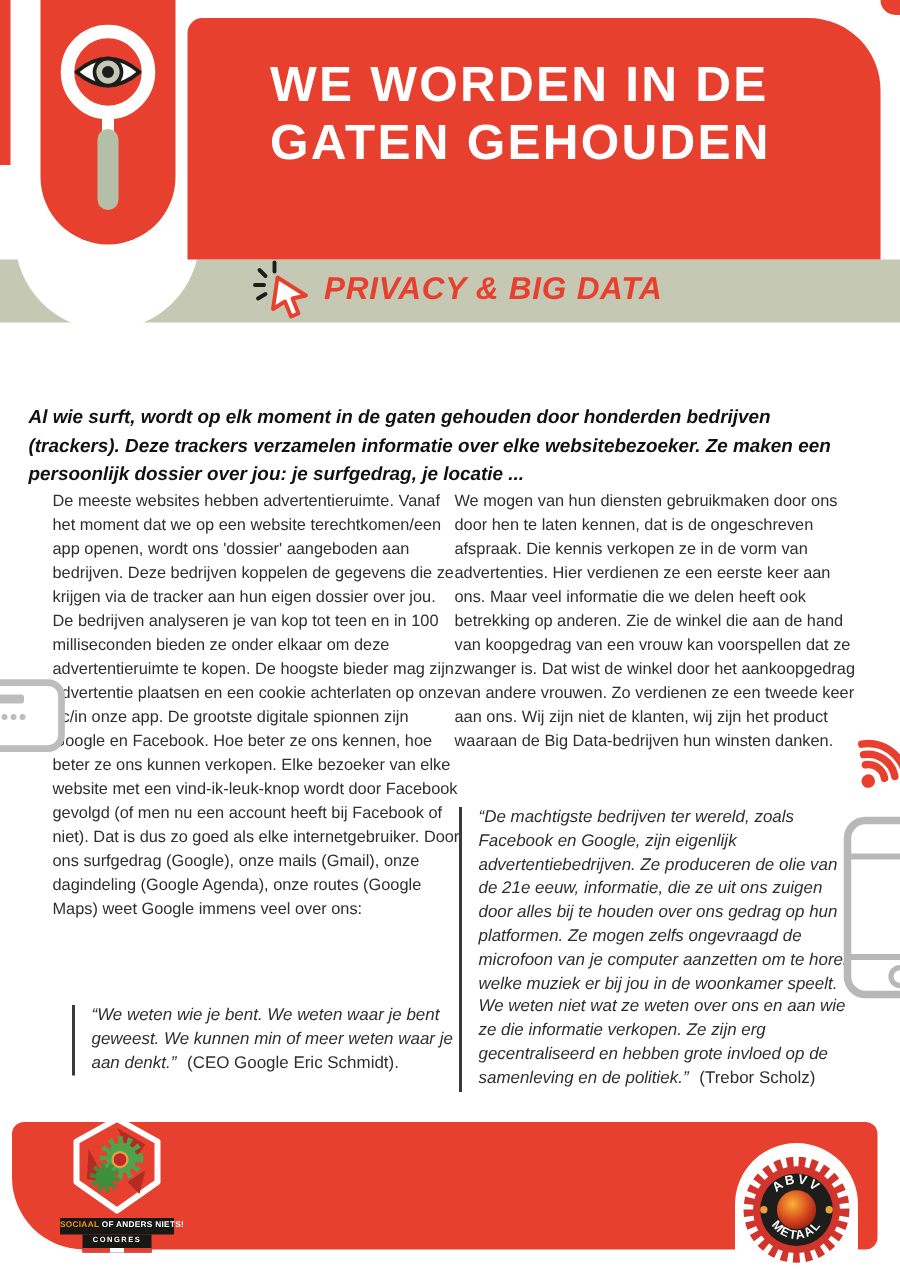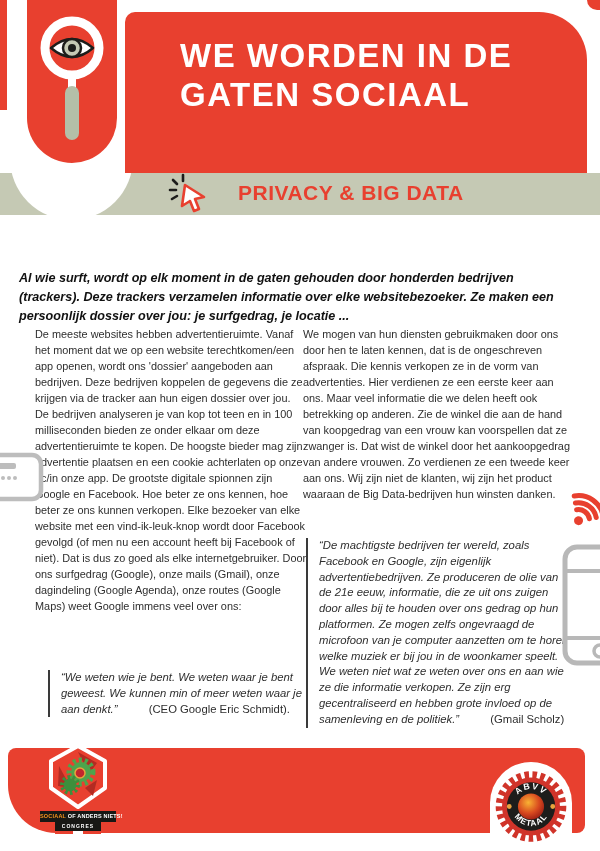--- a/index.html
+++ b/index.html
@@ -9,34 +9,34 @@
 
   
   .edge-strip-left{left:0;top:0;width:7px;height:110px;background:#e8402f;z-index:1;}
   .edge-sliver-tr{left:587px;top:0;width:13px;height:10px;background:#e8402f;border-radius:0 0 0 10px;z-index:1;}
   .green-band{left:0;top:173px;width:600px;height:42px;background:#c5c9b4;z-index:1;}
   .white-pill{left:10px;top:0;width:123px;height:220px;background:#ffffff;border-radius:0 0 62px 62px;z-index:2;}
   .red-pill{left:17px;top:0;width:90px;height:163px;background:#e8402f;border-radius:0 0 45px 45px;position:absolute;}
   .title-block{left:125px;top:12px;width:462px;height:161px;background:#e8402f;
                border-radius:10px 48px 0 0;z-index:2;box-sizing:border-box;padding:24px 12px 0 55px;}
   .title-line{display:block;color:#ffffff;font-weight:700;font-size:33px;line-height:39px;letter-spacing:1.5px;}
-  .subtitle-row{left:168px;top:171px;height:44px;display:flex;align-items:center;gap:28px;z-index:3;}
+  .subtitle-row{left:168px;top:171px;height:44px;display:flex;align-items:center;gap:6px;z-index:3;font-style:italic;}
   .subtitle-text{color:#e8402f;font-weight:700;font-size:21px;letter-spacing:0.5px;}
 
   
   .intro{left:19px;top:256px;width:538px;font-size:12.6px;line-height:19px;font-weight:700;
          font-style:italic;color:#111111;}
   .col{width:272px;font-size:10.9px;line-height:16px;color:#2e2e2e;}
   .col-left{left:35px;top:326px;}
   .col-right{left:303px;top:326px;}
   .quote{border-left:2px solid #3a3a3a;padding-left:11px;font-style:italic;color:#2e2e2e;
          font-size:11.3px;line-height:15.8px;box-sizing:border-box;}
   .quote-left{left:48px;top:670px;width:256px;}
   .quote-right{left:306px;top:538px;width:266px;}
-  .attr{font-style:normal;margin-left:28px;white-space:nowrap;}
+  .attr{font-style:normal;margin-left:4px;white-space:nowrap;}
 
   
   .card-icon{left:-20px;top:452px;z-index:1;}
   .wifi-icon{left:560px;top:486px;z-index:1;transform:rotate(35deg);}
   .phone-icon{left:562px;top:544px;z-index:1;}
 
   
   .footer-band{left:8px;top:748px;width:577px;height:85px;background:#e8402f;
                border-radius:8px 8px 8px 48px;z-index:1;}
   .congress-logo{left:40px;top:744px;z-index:3;width:76px;text-align:center;}
@@ -64,21 +64,21 @@
       <circle cx="45" cy="48" r="27" fill="#e8402f" stroke="#ffffff" stroke-width="9"></circle>
       <path d="M24,48 Q45,30 66,48 Q45,66 24,48 Z" fill="#ffffff" stroke="#1d1d1b" stroke-width="2.5" stroke-linejoin="round"></path>
       <circle cx="45" cy="48" r="9" fill="#c5c9b4" stroke="#1d1d1b" stroke-width="2.5"></circle>
       <circle cx="45" cy="48" r="4" fill="#1d1d1b"></circle>
     </svg>
   </div>
 </div>
 
 <div class="abs title-block">
   <span class="title-line">WE WORDEN IN DE</span>
-  <span class="title-line">GATEN SOCIAAL</span>
+  <span class="title-line">GATEN GEHOUDEN</span>
 </div>
 
 <div class="abs subtitle-row">
   <svg width="42" height="42" viewBox="0 0 42 42">
     <g stroke="#1d1d1b" stroke-width="2.6" stroke-linecap="round">
       <line x1="15" y1="3" x2="15" y2="9"></line>
       <line x1="5" y1="8" x2="9" y2="12"></line>
       <line x1="2" y1="18" x2="8" y2="18"></line>
       <line x1="4" y1="27" x2="9" y2="24"></line>
     </g>
@@ -92,21 +92,21 @@
 <div class="abs col col-left">De meeste websites hebben advertentieruimte. Vanaf het moment dat we op een website terechtkomen/een app openen, wordt ons 'dossier' aangeboden aan bedrijven. Deze bedrijven koppelen de gegevens die ze krijgen via de tracker aan hun eigen dossier over jou. De bedrijven analyseren je van kop tot teen en in 100 milliseconden bieden ze onder elkaar om deze advertentieruimte te kopen. De hoogste bieder mag zijn advertentie plaatsen en een cookie achterlaten op onze pc/in onze app. De grootste digitale spionnen zijn Google en Facebook. Hoe beter ze ons kennen, hoe beter ze ons kunnen verkopen. Elke bezoeker van elke website met een vind-ik-leuk-knop wordt door Facebook gevolgd (of men nu een account heeft bij Facebook of niet). Dat is dus zo goed als elke internetgebruiker. Door ons surfgedrag (Google), onze mails (Gmail), onze dagindeling (Google Agenda), onze routes (Google Maps) weet Google immens veel over ons:</div>
 <div class="abs col col-right">We mogen van hun diensten gebruikmaken door ons door hen te laten kennen, dat is de ongeschreven afspraak. Die kennis verkopen ze in de vorm van advertenties. Hier verdienen ze een eerste keer aan ons. Maar veel informatie die we delen heeft ook betrekking op anderen. Zie de winkel die aan de hand van koopgedrag van een vrouw kan voorspellen dat ze zwanger is. Dat wist de winkel door het aankoopgedrag van andere vrouwen. Zo verdienen ze een tweede keer aan ons. Wij zijn niet de klanten, wij zijn het product waaraan de Big Data-bedrijven hun winsten danken.</div>
 
 <div class="abs quote quote-left">
   <span>“We weten wie je bent. We weten waar je bent geweest. We kunnen min of meer weten waar je aan denkt.”</span>
   <span class="attr">(CEO Google Eric Schmidt).</span>
 </div>
 
 <div class="abs quote quote-right">
   <span>“De machtigste bedrijven ter wereld, zoals Facebook en Google, zijn eigenlijk advertentiebedrijven. Ze produceren de olie van de 21e eeuw, informatie, die ze uit ons zuigen door alles bij te houden over ons gedrag op hun platformen. Ze mogen zelfs ongevraagd de microfoon van je computer aanzetten om te horen welke muziek er bij jou in de woonkamer speelt. We weten niet wat ze weten over ons en aan wie ze die informatie verkopen. Ze zijn erg gecentraliseerd en hebben grote invloed op de samenleving en de politiek.”</span>
-  <span class="attr">(Gmail Scholz)</span>
+  <span class="attr">(Trebor Scholz)</span>
 </div>
 
 <div class="abs card-icon">
   <svg width="64" height="52" viewBox="0 0 64 52">
     <rect x="3" y="3" width="58" height="44" rx="9" fill="#ffffff" stroke="#bdbdbd" stroke-width="4.5"></rect>
     <rect x="10" y="11" width="26" height="6" rx="2" fill="#bdbdbd"></rect>
     <g fill="#bdbdbd">
       <circle cx="11" cy="26" r="2"></circle>
         <circle cx="17" cy="26" r="2"></circle>
         <circle cx="23" cy="26" r="2"></circle>

